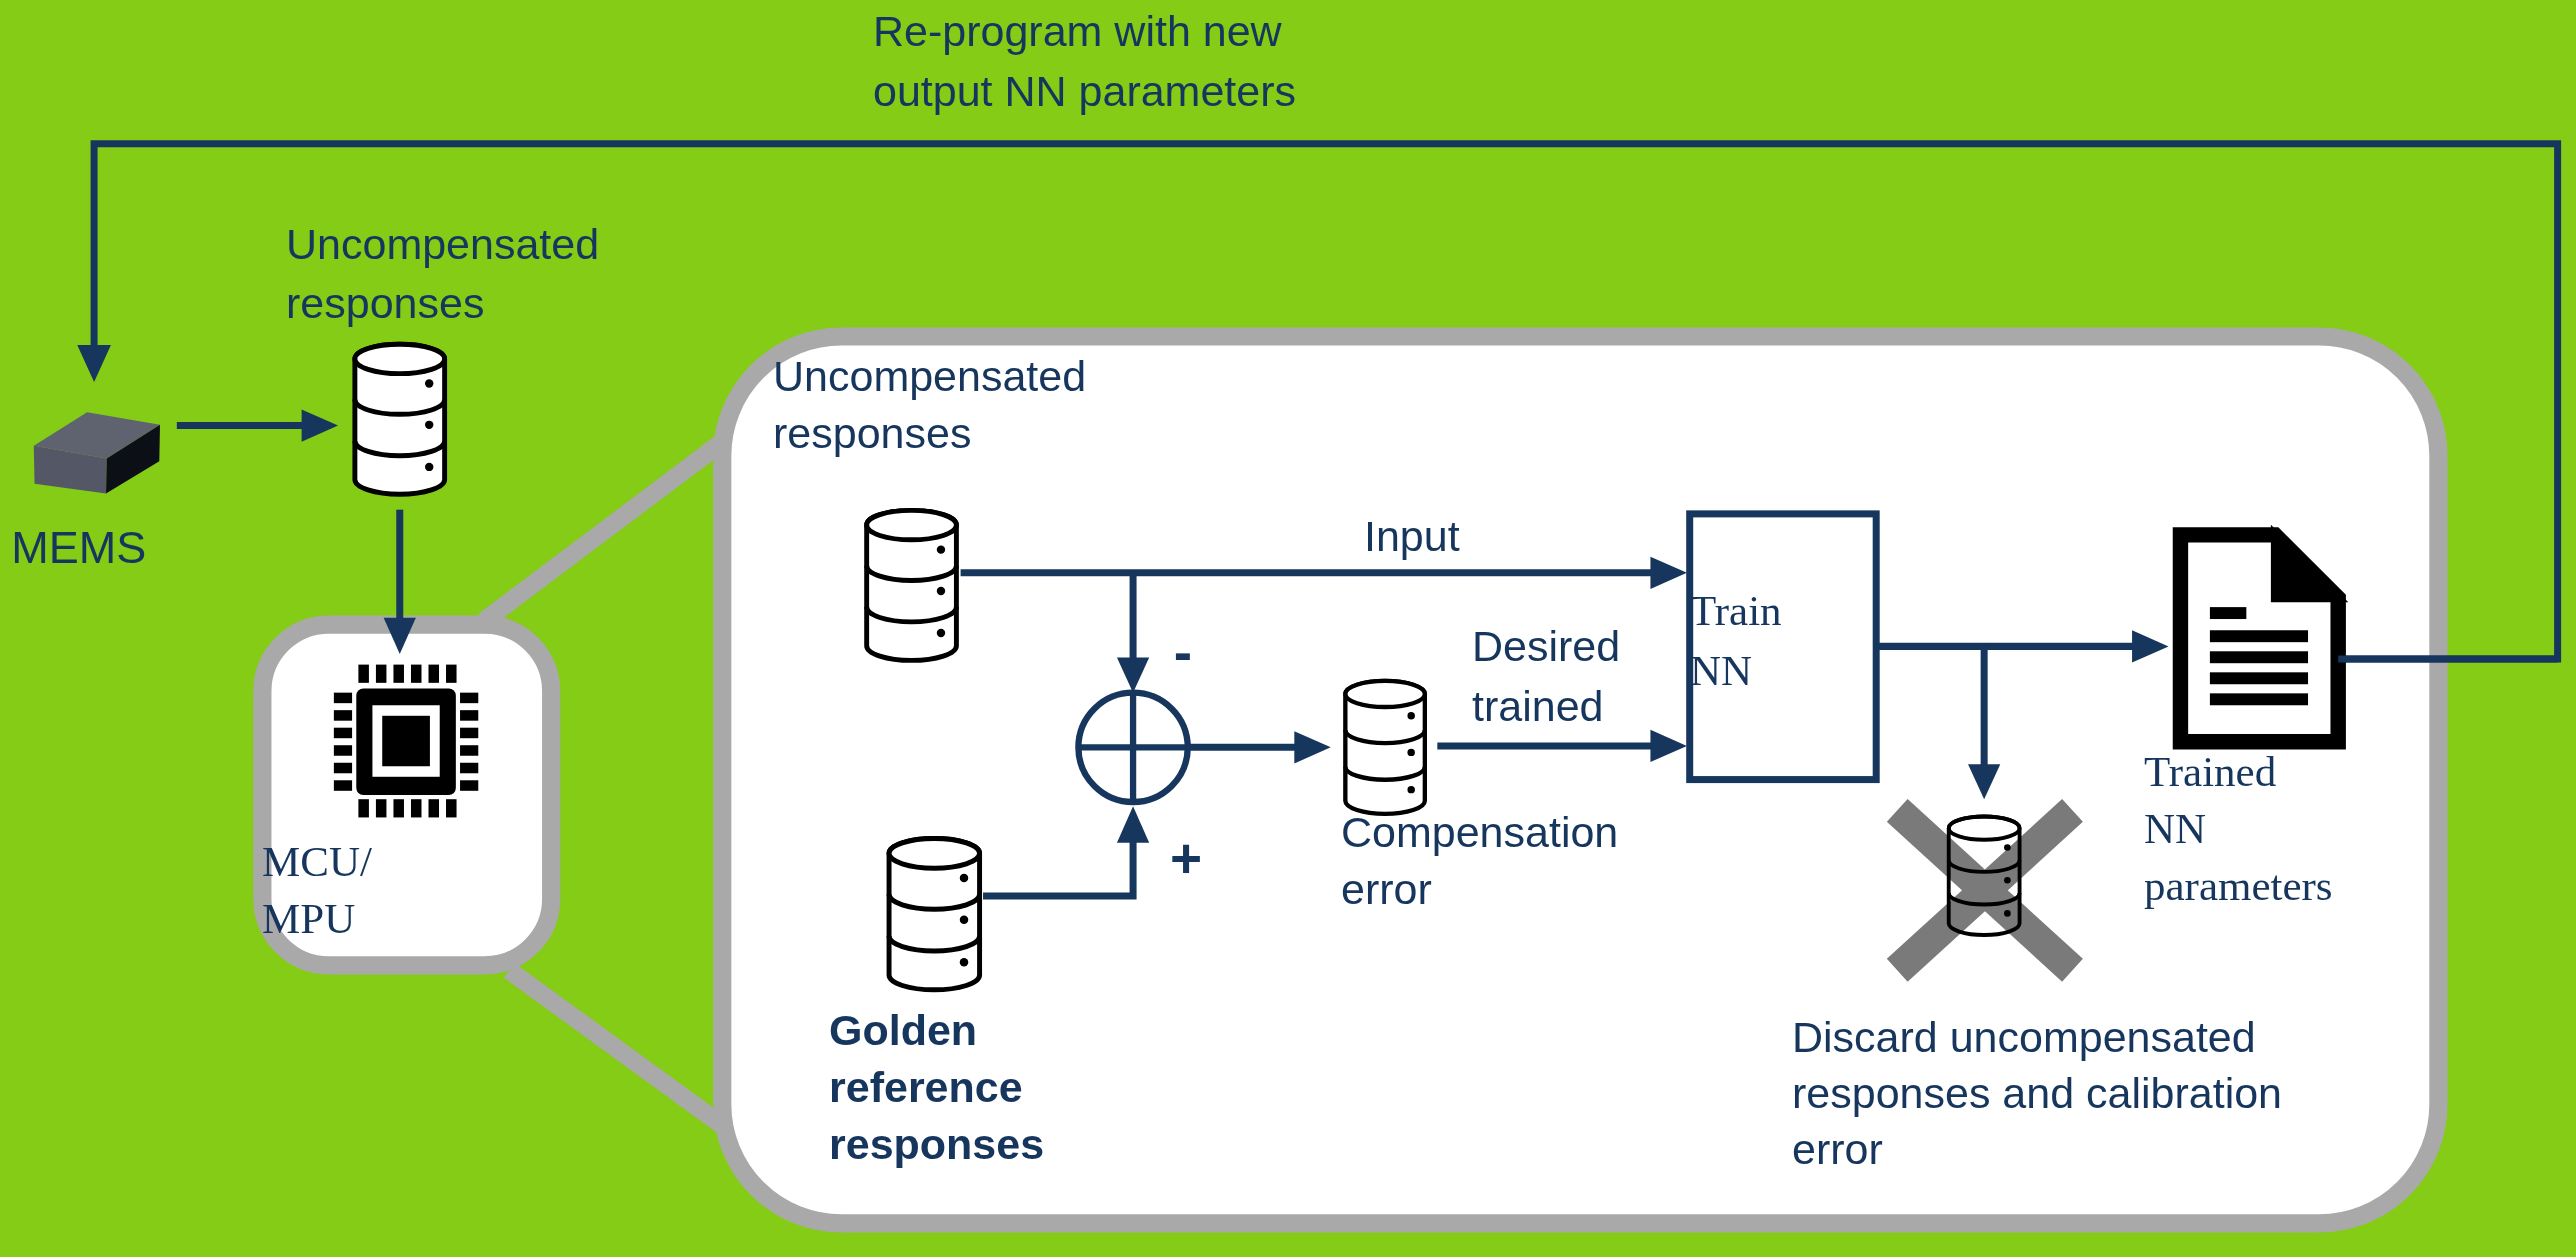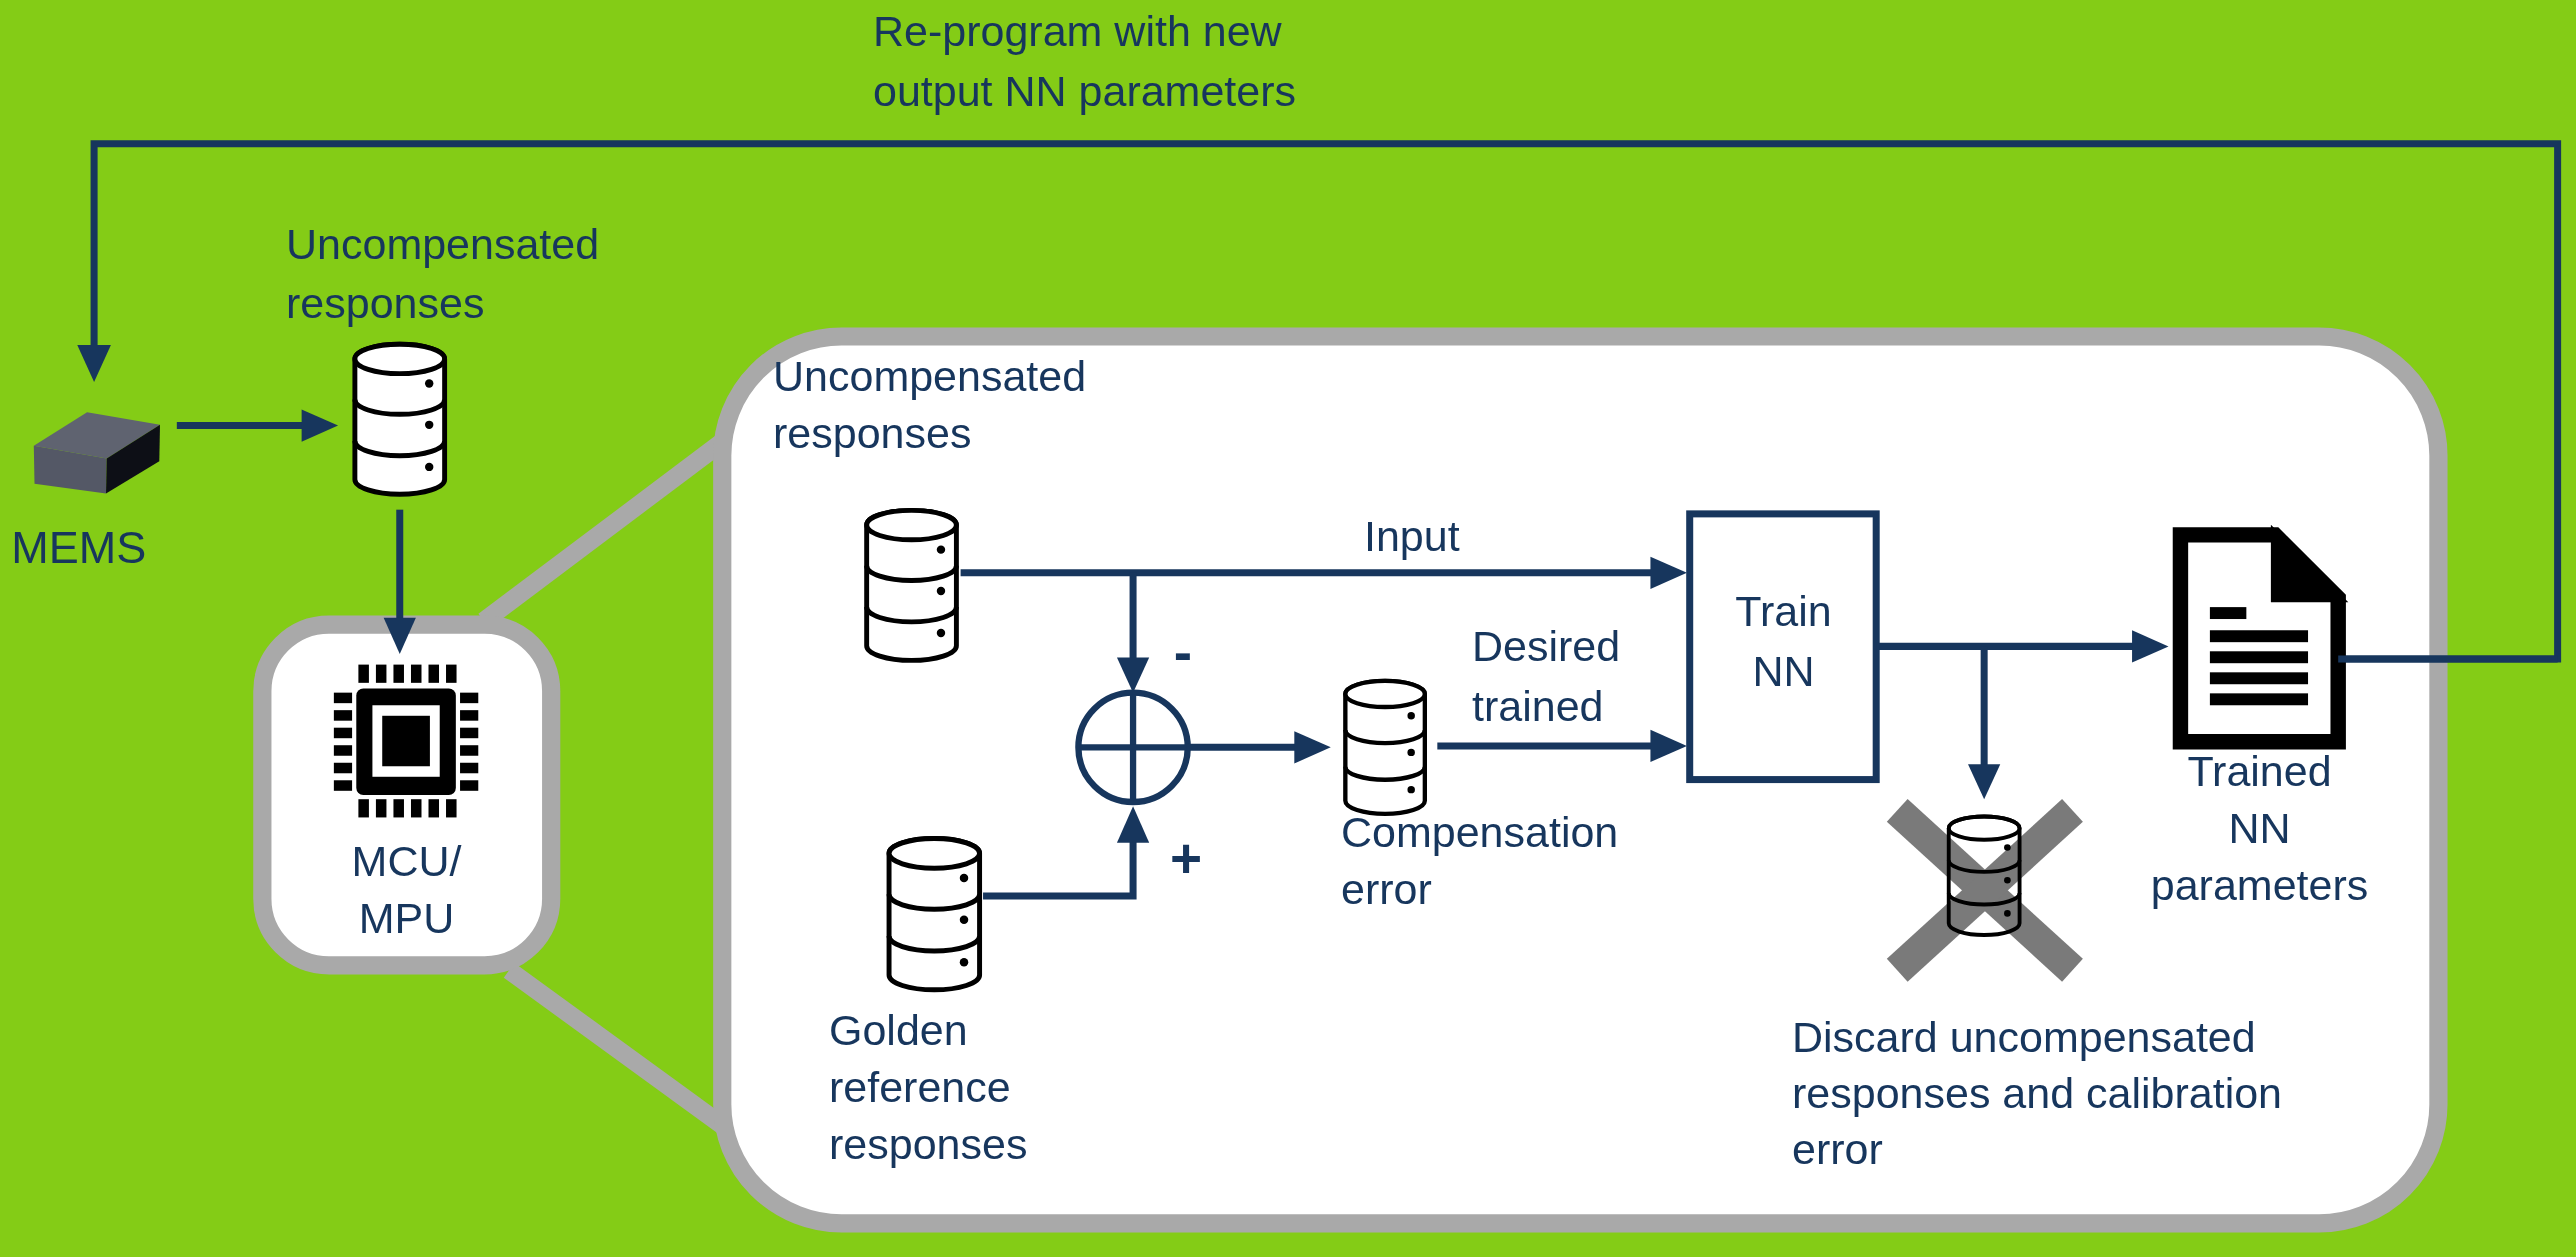--- a/index.html
+++ b/index.html
@@ -1,20 +1,20 @@
 <!DOCTYPE html>
 <html style="--navy: #17365d; --box_gray: #a9a9a9; --x_gray: #7a7a7a; --icon_black: #000000; --cube_top: #5f6370; --cube_front: #545866; --cube_side: #0d0f16;font-size:11.2px"><head>
 <meta charset="utf-8">
 <style>
   html,body{margin:0;padding:0;background:#fff;}
   #canvas{position:relative;width:2576px;height:1257px;background:#84cc16;overflow:hidden;
           font-family:"Liberation Sans", sans-serif;}
   #diagram-svg{position:absolute;left:0;top:0;}
   .lbl{position:absolute;font-size:43px;line-height:57px;color:var(--navy);white-space:nowrap;}
-  .center{text-align:center;}
+  .center{font-family:Liberation Serif, serif;}
   .sign{position:absolute;font-size:55px;line-height:59px;color:var(--navy);width:56px;text-align:center;font-weight:bold;}
   .nline{stroke:var(--navy);stroke-width:10;fill:none;}
   .nthin{stroke:var(--navy);stroke-width:9;fill:none;}
   .nfill{fill:var(--navy);stroke:none;}
   .graybox{stroke:var(--box_gray);stroke-width:26;fill:#ffffff;}
   .diag{stroke:var(--box_gray);stroke-width:26;fill:none;}
   .xbar{stroke:var(--x_gray);stroke-width:44;fill:none;}
   .blk{fill:var(--icon_black);}
 </style>
 </head>
@@ -196,21 +196,21 @@
   <div>Uncompensated</div>
   <div>responses</div>
 </div>
 
 <div class="lbl" style="left:1364px;top:508px;">Input</div>
 
 <div class="sign" style="left:1155px;top:623px;">-</div>
 
 <div class="sign" style="left:1158px;top:829px;">+</div>
 
-<div class="lbl" style="left:829px;top:1002px;">
+<div class="lbl" style="left:829px;top:1002px;font-weight:bold;">
   <div>Golden</div>
   <div>reference</div>
   <div>responses</div>
 </div>
 
 <div class="lbl" style="left:1341px;top:804px;">
   <div>Compensation</div>
   <div>error</div>
 </div>
 

